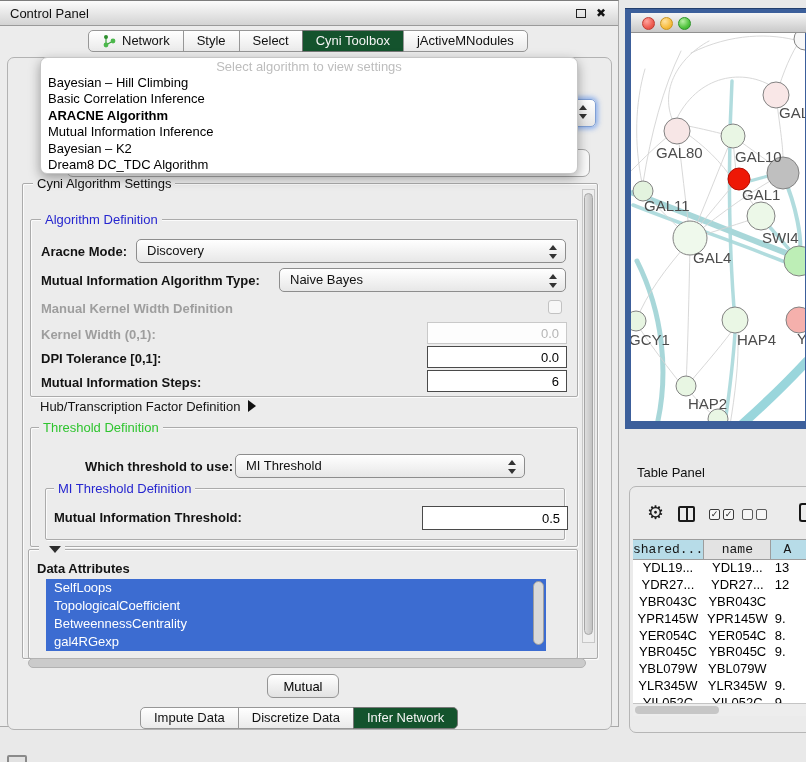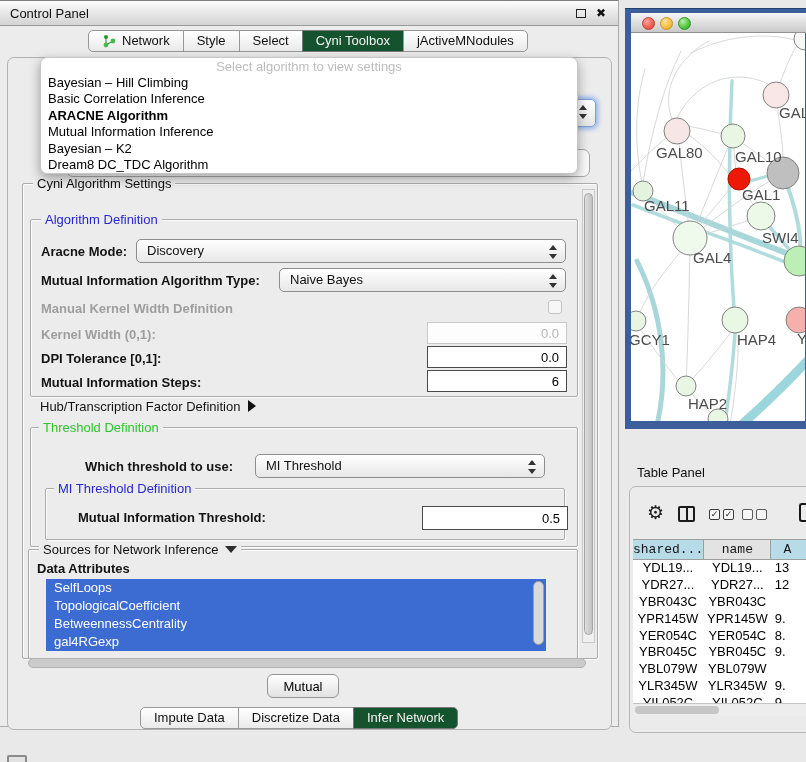--- a/index.html
+++ b/index.html
@@ -217,37 +217,37 @@
     <input class="field" style="left: 396px; top: 150px; width: 140px;" readonly="" value="6">
   </div>
 
   <div class="abs" style="left:40px; top:398px; font-size:13px;">
     <span class="lbl plain" style="position:static;">Hub/Transcription Factor Definition</span><span class="tri-right"></span>
   </div>
 
   <div class="group" style="left:30px; top:426px; width:548px; height:120px;">
     <span class="group-title t-green" style="left:8px;">Threshold Definition</span>
     <span class="lbl" style="left:54px; top:31px;">Which threshold to use:</span>
-    <div class="combo" style="left:204px; top:26px; width:290px;margin-left:20px;">
+    <div class="combo" style="left:204px; top:26px; width:290px;">
       <span>MI Threshold</span>
       <span class="stepper">
           <span class="u"></span>
           <span class="d"></span>
         </span>
     </div>
     <div class="group" style="left:14px; top:60px; width:520px; height:52px;">
       <span class="group-title t-blue" style="left:8px;text-align:right;">MI Threshold Definition</span>
-      <span class="lbl" style="left:32px; top:21px;">Mutual Information Threshold:</span>
+      <span class="lbl" style="left:8px; top:21px;">Mutual Information Threshold:</span>
       <input class="field" style="left: 376px; top: 17px; width: 146px; height: 24px;" readonly="" value="0.5">
     </div>
   </div>
 
   <div class="group" style="left:28px; top:548px; width:550px; height:110px;">
     <span class="group-title" style="left:10px;">
-      <span>Sources for Network Inference</span><span class="tri-down"></span>
+      <span class="tri-down"></span>
     </span>
     <span class="lbl" style="left:8px; top:11px;">Data Attributes</span>
   </div>
   <div class="abs attr-list">
     <div class="attr-item">SelfLoops</div>
     <div class="attr-item">TopologicalCoefficient</div>
     <div class="attr-item">BetweennessCentrality</div>
     <div class="attr-item">gal4RGexp</div>
   </div>
   <div class="abs list-vthumb"></div>

